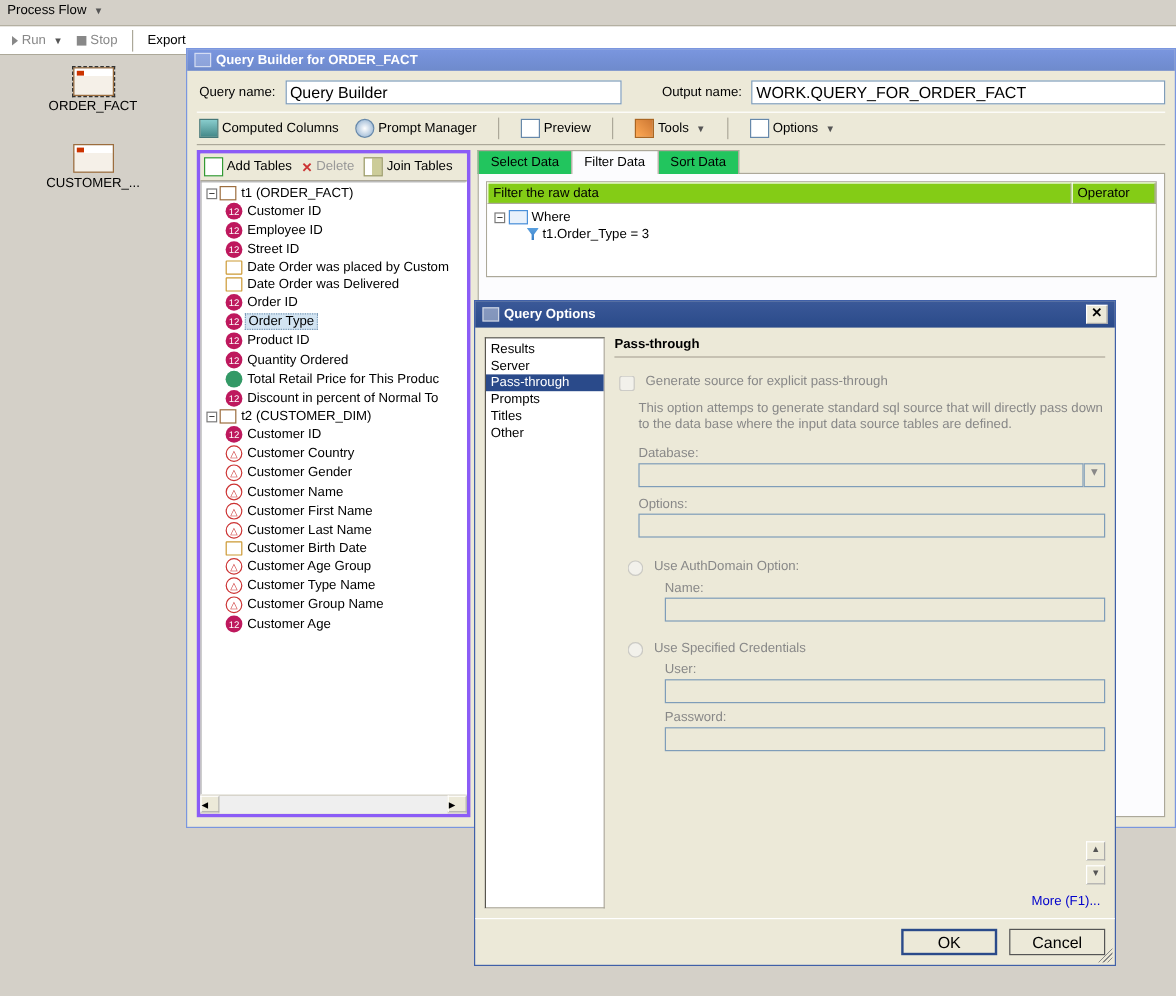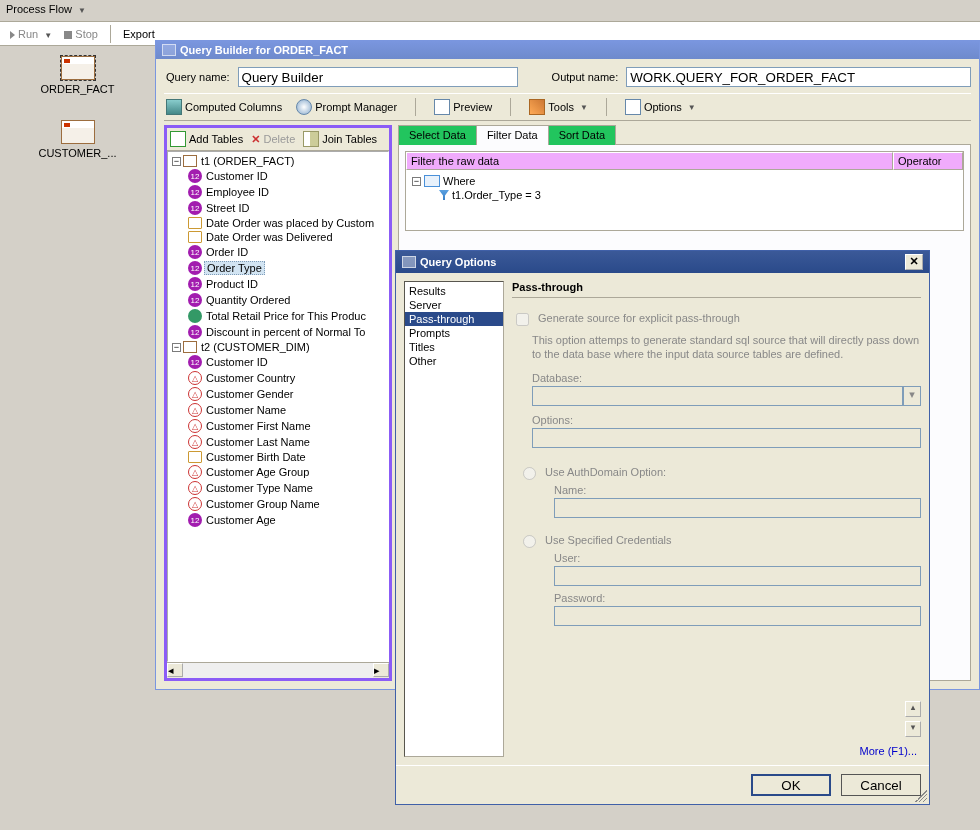--- a/index.html
+++ b/index.html
@@ -35,38 +35,38 @@
 
   .qb-main { display:flex; flex:1; gap:6px; min-height:0; }
   .tree-panel { width:228px; display:flex; flex-direction:column; border:3px solid #8b5cf6; background:#ece9d8; }
   .tree-tb { padding:3px; display:flex; gap:8px; background:#ece9d8; border-bottom:1px solid #aca899; }
   .tree-scroll { flex:1; overflow:hidden; background:#fff; border:1px inset #fff; position:relative; }
   .tree { padding:2px 0 2px 4px; white-space:nowrap; }
   .node { padding:1px 0; display:flex; align-items:center; gap:2px; }
   .tog { width:9px; height:9px; border:1px solid #7b7b7b; text-align:center; line-height:7px; font-size:9px; cursor:pointer; background:#fff; }
   .indent1 { padding-left:16px; }
   .nico { width:14px; height:14px; flex:none; border-radius:7px; display:flex; align-items:center; justify-content:center; font-size:8px; color:#fff; }
-  .nico.num { background:#a21caf; }
+  .nico.num { background:#be185d; }
   .nico.txt { background:#fff; border:1px solid #cc3333; color:#cc3333; }
   .nico.date { width:14px; height:12px; background:#fff; border:1px solid #cc9933; border-radius:1px; }
   .nico.cur { background:#339966; }
   .nlabel { padding:0 2px; }
   .nlabel.sel { background:#d2e4f2; border:1px dotted #7f9db9; }
   .tblico { width:14px; height:12px; border:1px solid #9c6d3e; background:#fff; }
   .hscroll { height:16px; background:#ece9d8; border-top:1px solid #aca899; display:flex; }
   .hs-btn { width:16px; height:14px; background:#ece9d8; border:1px outset #fff; }
   .hs-track { flex:1; background:#efefef; }
 
   .right-panel { flex:1; display:flex; flex-direction:column; }
   .tabs { display:flex; }
   .tab { padding:3px 10px 4px 10px; border:1px solid #aca899; background:#22c55e; border-bottom:none; margin-right:-1px; position:relative; cursor:pointer; }
   .tab.active { background:#fcfcfe; z-index:2; }
   .tab-body { flex:1; border:1px solid #aca899; background:#fcfcfe; margin-top:-1px; padding:6px; }
   .filter-grid { border:1px solid #aca899; }
-  .filter-head { display:flex; background:#f0abfc;align-items:center; }
+  .filter-head { display:flex; background:#84cc16;align-items:center; }
   .filter-head .fh { border:1px solid #fff; border-right:1px solid #aca899; border-bottom:1px solid #aca899; padding:2px 4px; }
   .filter-tree { padding:4px 6px; background:#fff; height:60px; }
   .ft-row { display:flex; align-items:center; gap:3px; padding:1px 0; }
   .ft-row .indent { width:24px; }
   .whereico { width:16px; height:12px; border:1px solid #4a90d9; background:#e8f1fb; }
   .funnel { width:10px; height:10px; background:linear-gradient(#5aa0e0,#3a80c8); clip-path:polygon(0 0,100% 0,60% 55%,60% 100%,40% 100%,40% 55%); }
 
   .options-window { position:absolute; left:395px; top:250px; width:535px; height:555px; background:#ece9d8; border:1px solid #4060a8; display:flex; flex-direction:column; }
   .opt-title { background:linear-gradient(#3b5998,#2a4a8a); color:#fff; padding:3px 6px; display:flex; align-items:center; font-weight:bold; }
   .opt-close { margin-left:auto; width:18px; height:16px; background:#ece9d8; border:1px outset #fff; color:#000; text-align:center; line-height:13px; font-family:Arial; cursor:pointer; }

